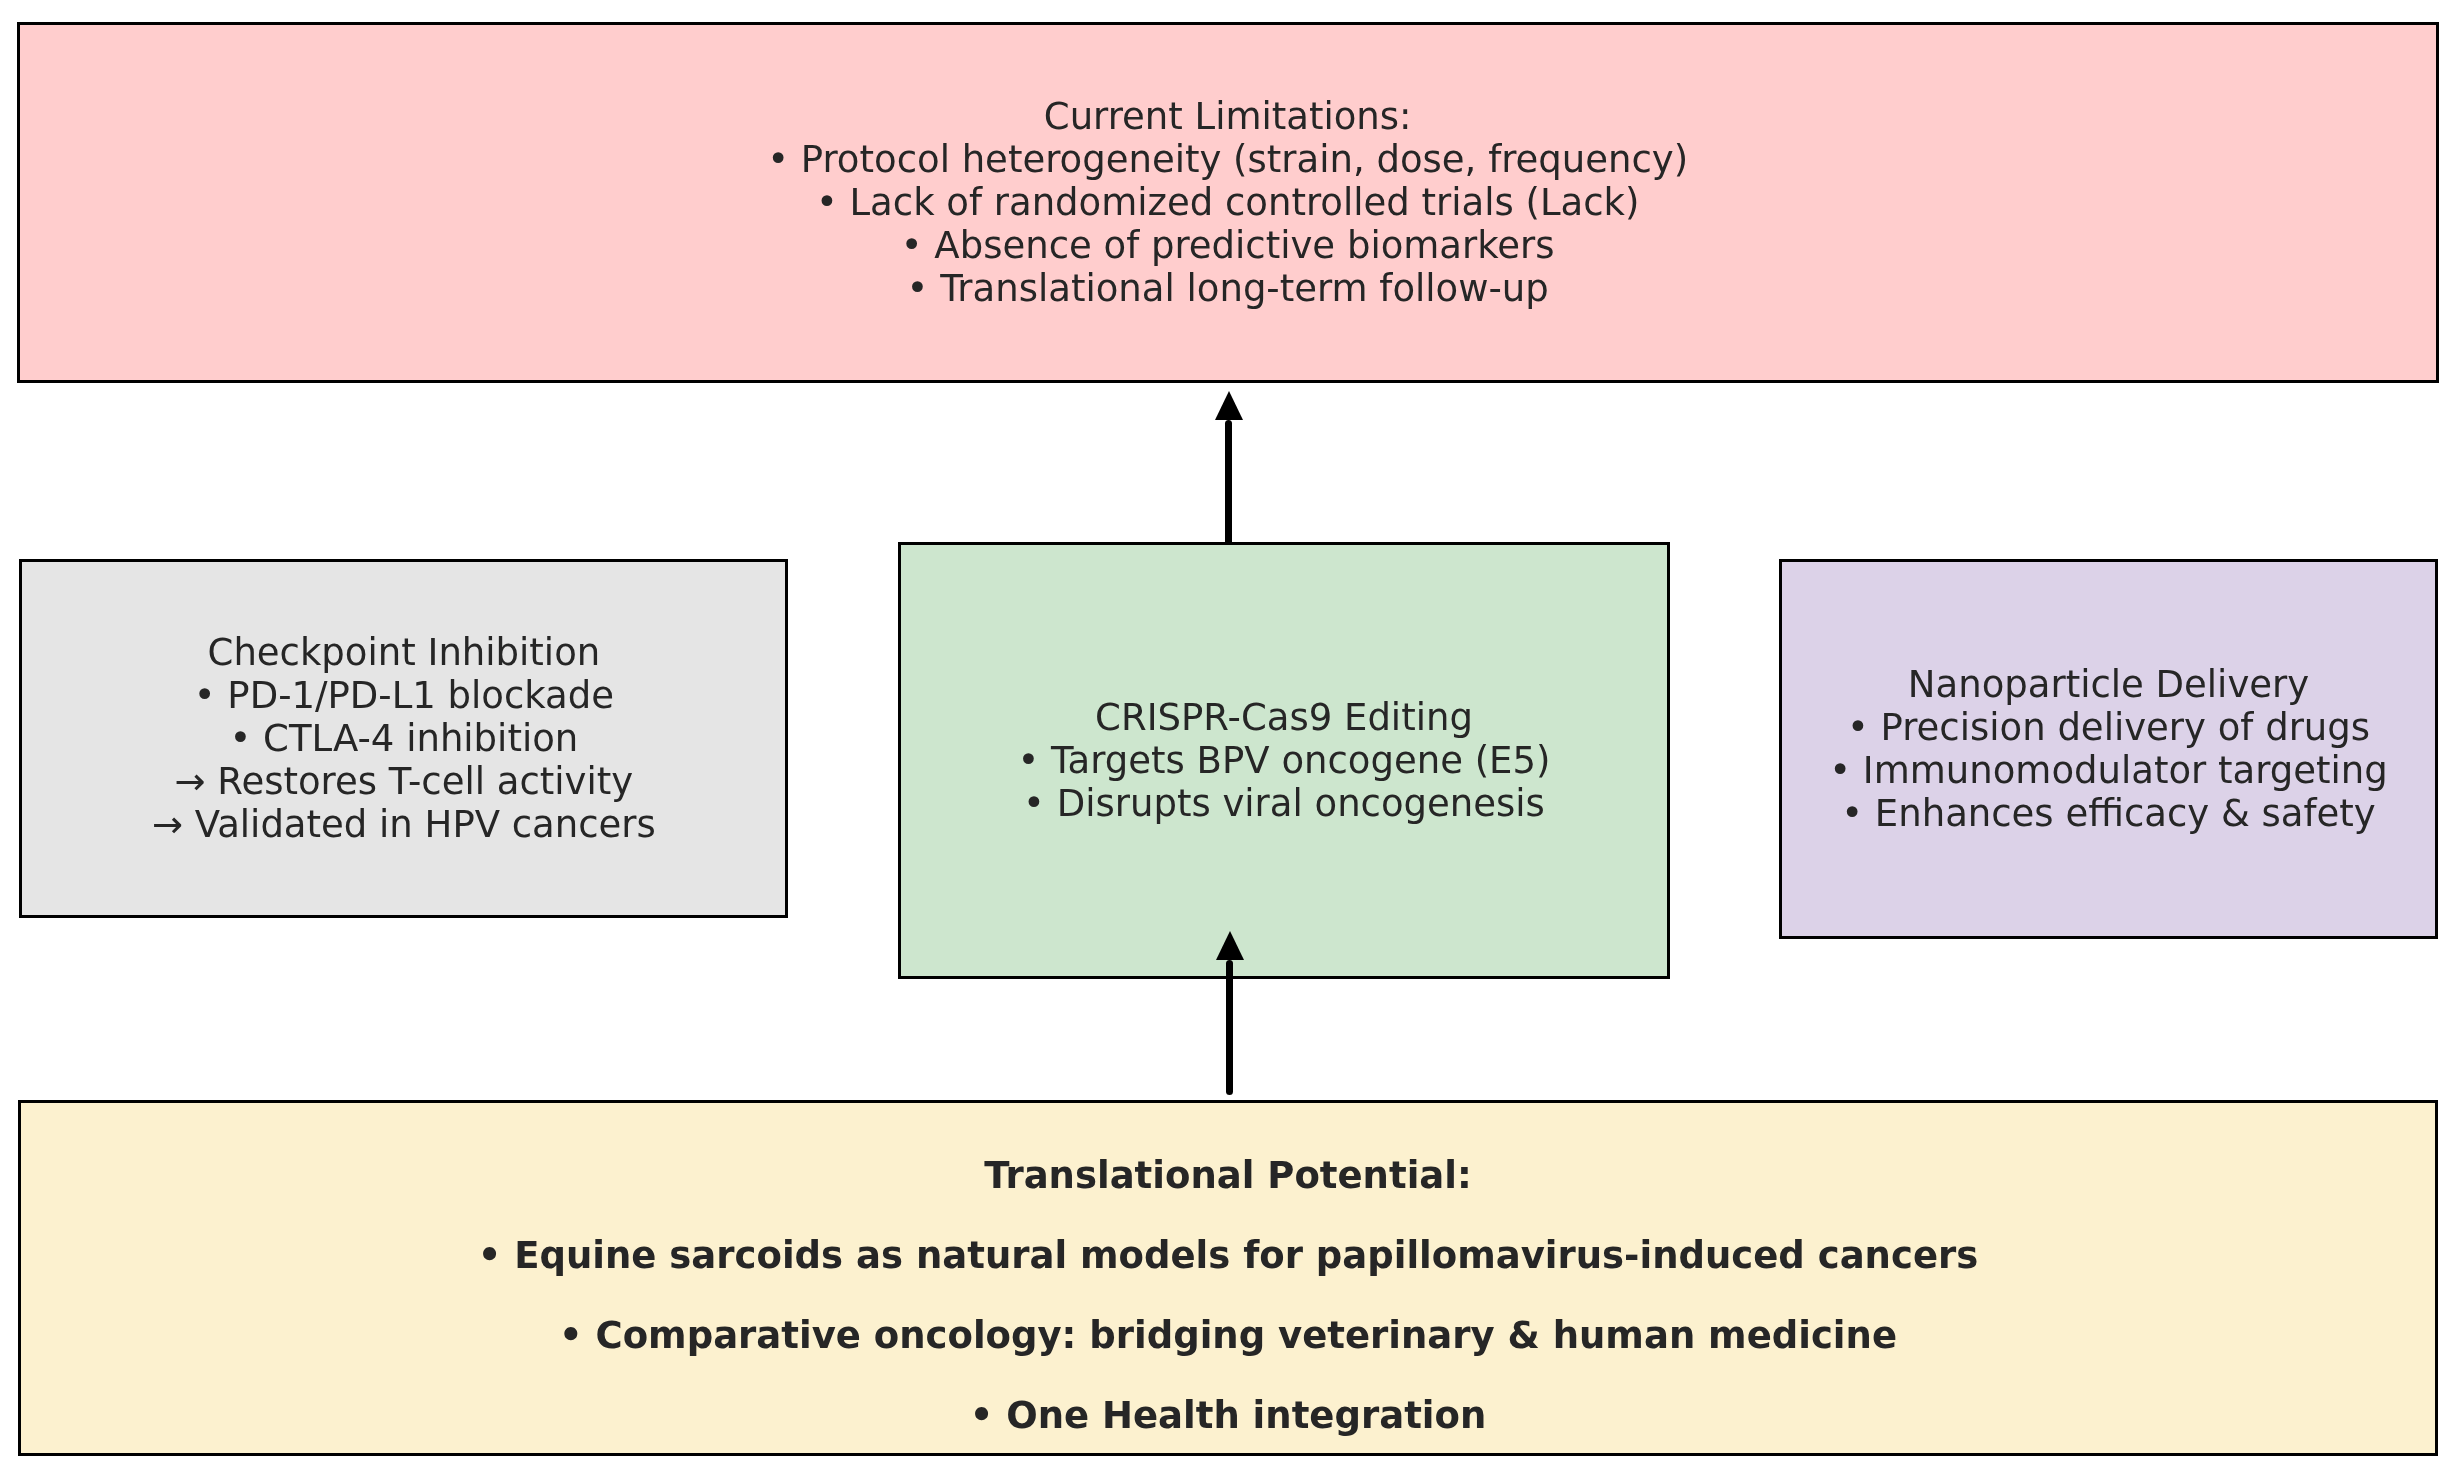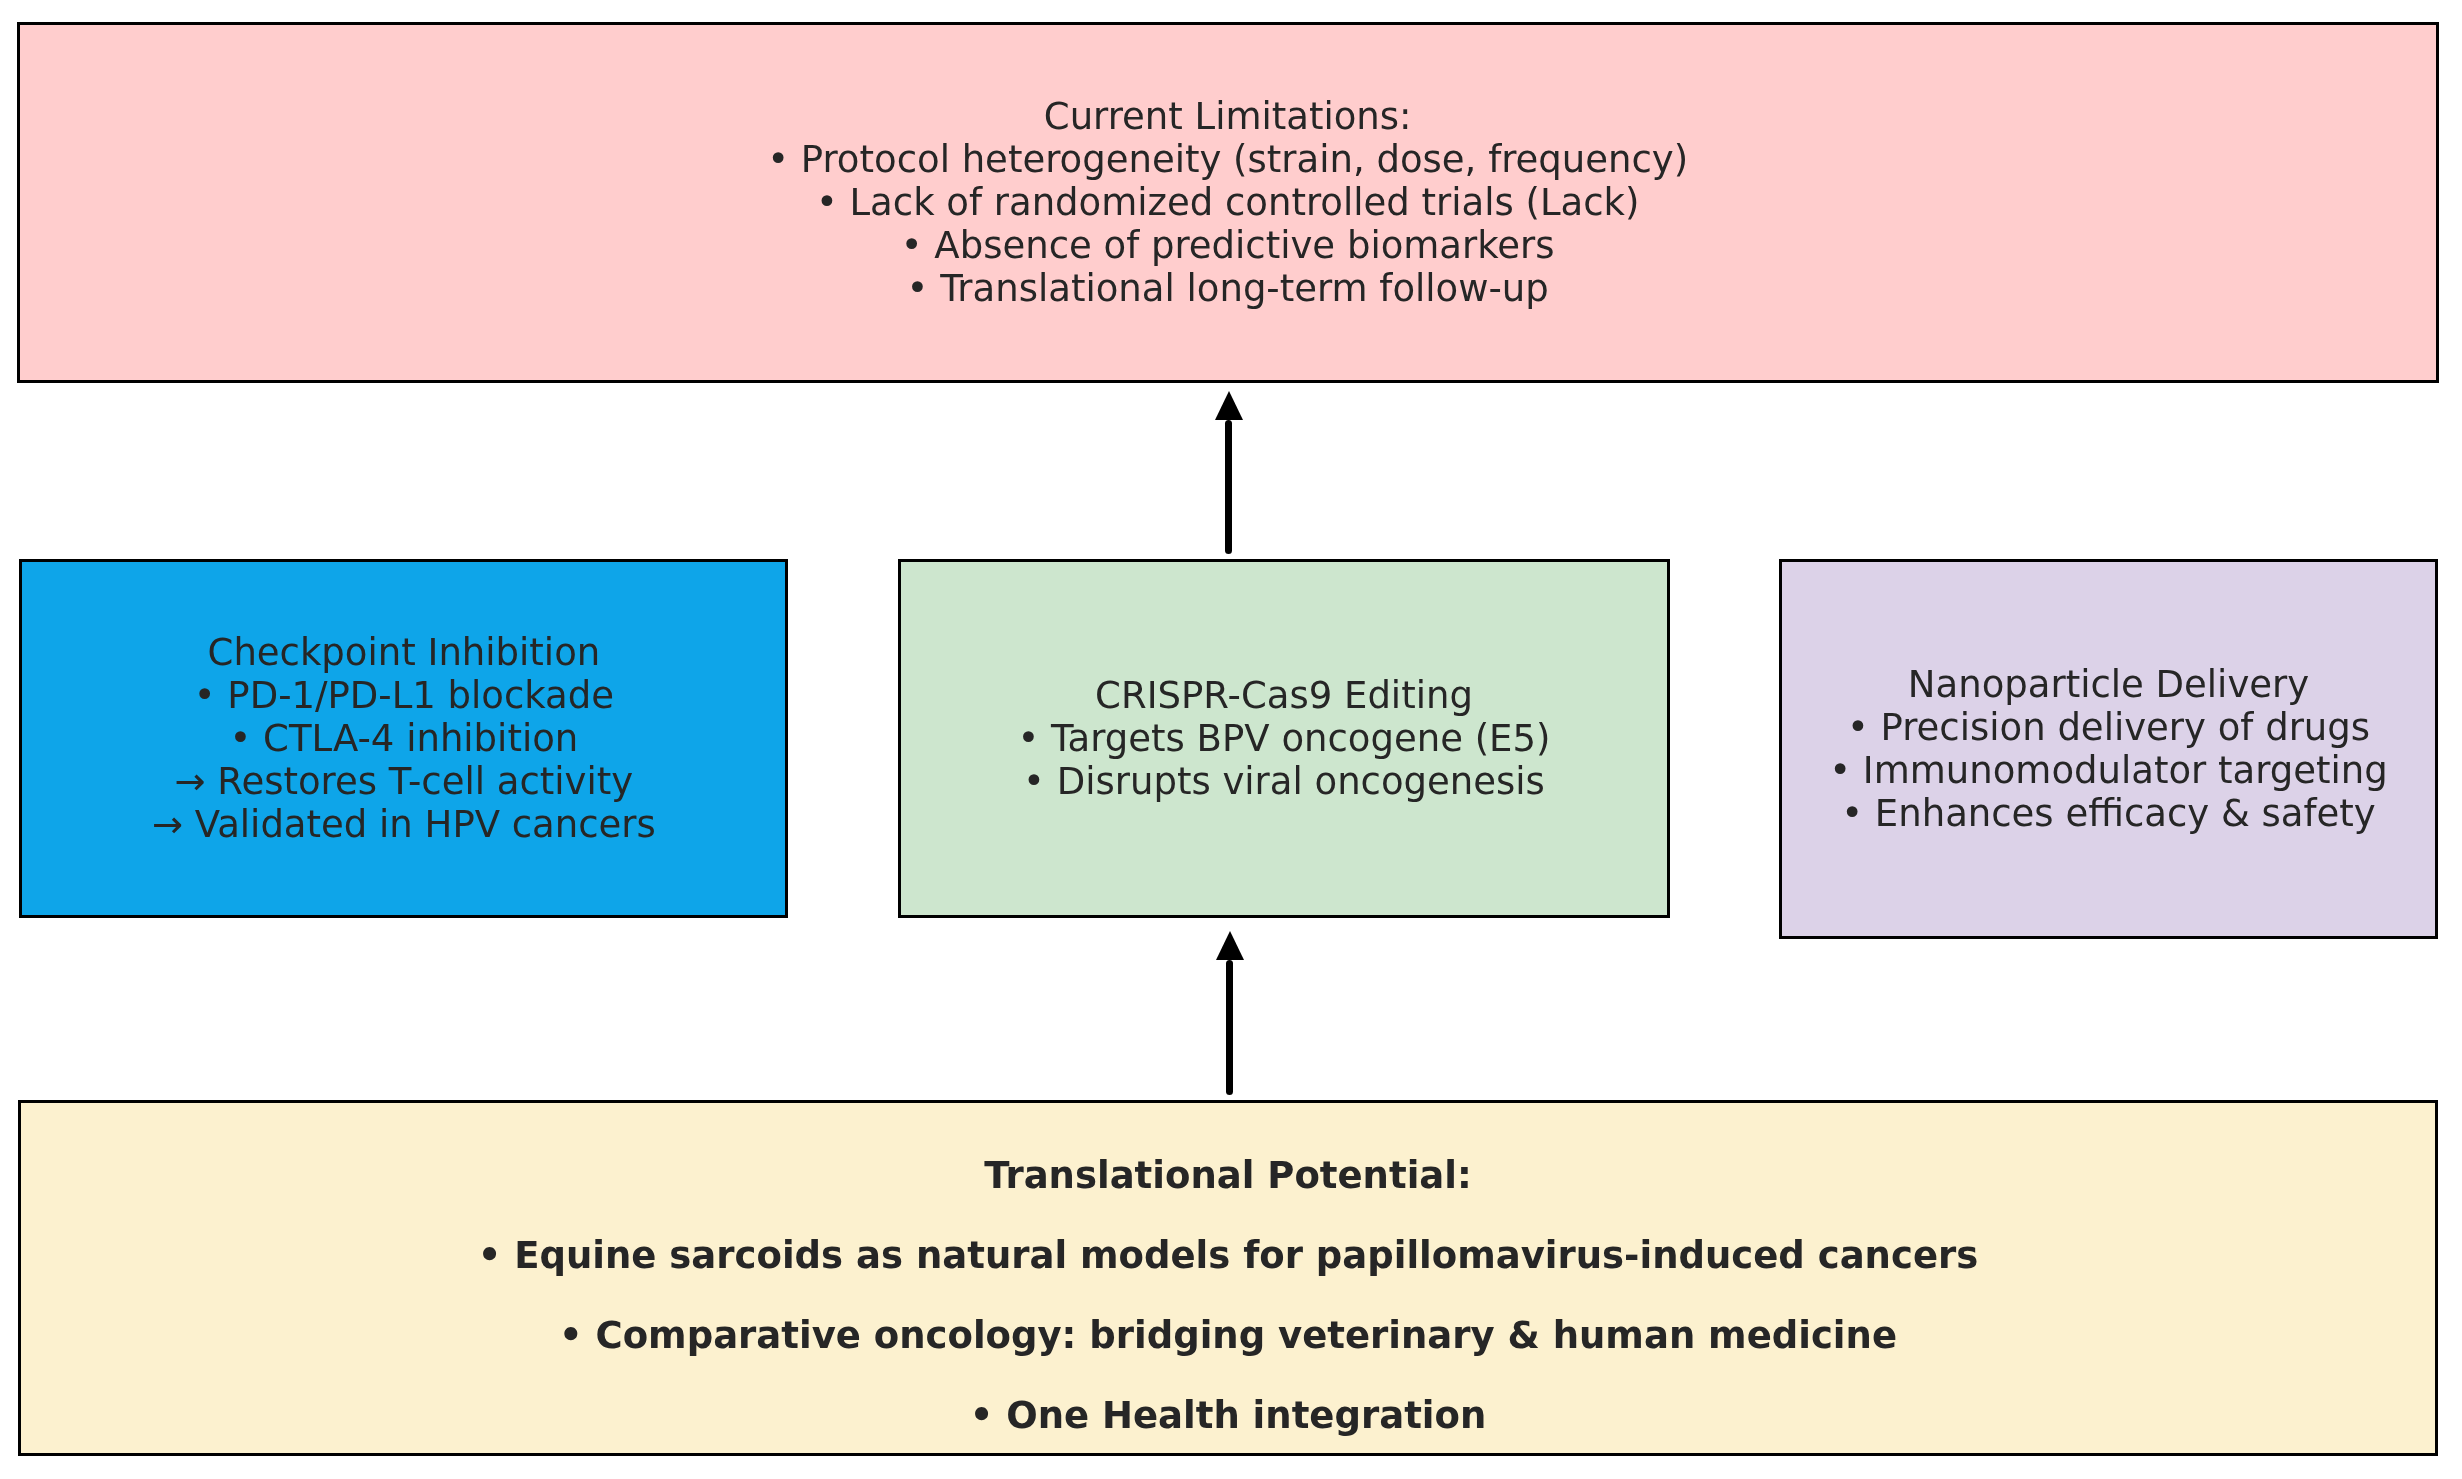--- a/index.html
+++ b/index.html
@@ -30,21 +30,21 @@
     text-align: center;
   }
   .box .title,
   .box .line {
     font-size: 37px;
     line-height: 43px;
     white-space: nowrap;
   }
   #limitations   { left: 16.7px;   top: 22px;   width: 2422px; height: 361px; }
   #checkpoint    { left: 19.4px;   top: 559px;  width: 769px; height: 359px; }
-  #crispr        { left: 898px; top: 559px;  width: 772px; height: 359px; }
+  #crispr        { left: 898px; top: 542px;  width: 772px; height: 437px; }
   #nanoparticle  { left: 1779px; top: 559px;  width: 659px;  height: 380px; }
   #translational { left: 18px;   top: 1100px; width: 2420px; height: 356px; }
   #translational .title,
   #translational .line {
     font-weight: bold;
     line-height: 44px;
     margin-top: 36px;
   }
   .arrow {
     position: absolute;
@@ -82,21 +82,21 @@
         <div class="line">• Absence of predictive biomarkers</div>
         <div class="line">• Translational long-term follow-up</div>
       </div>
   </section>
 
   <div class="arrow" id="arrow-1">
     <div class="head"></div>
     <div class="shaft"></div>
   </div>
 
-  <section class="box" id="checkpoint" style="background-color: #0ea5e9;">
+  <section class="box" id="checkpoint" style="background-color: #e5e5e5;">
     <div class="title">Checkpoint Inhibition</div>
     <div class="lines">
         <div class="line">• PD-1/PD-L1 blockade</div>
         <div class="line">• CTLA-4 inhibition</div>
         <div class="line">→ Restores T-cell activity</div>
         <div class="line">→ Validated in HPV cancers</div>
       </div>
   </section>
 
   <section class="box" id="crispr" style="background-color: rgb(205, 230, 206);">

